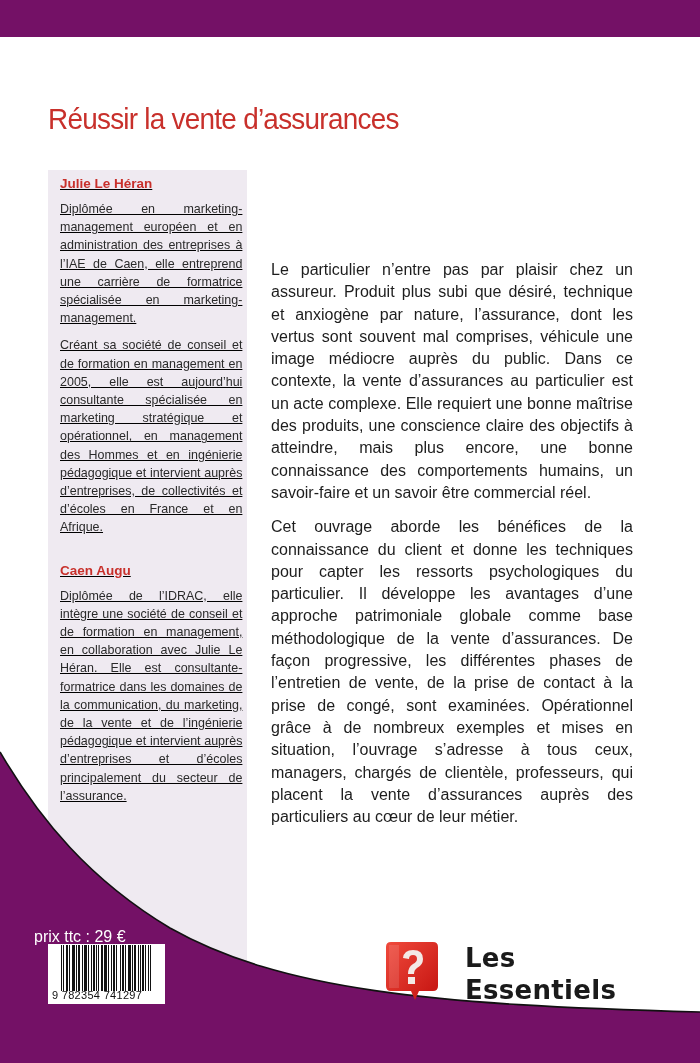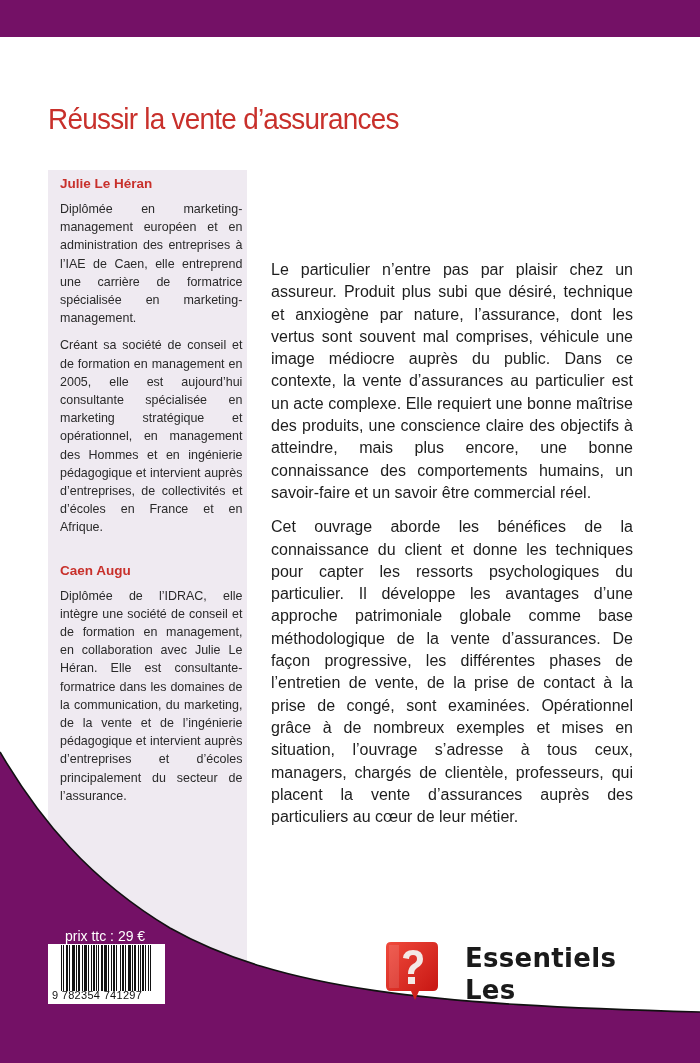--- a/index.html
+++ b/index.html
@@ -1,27 +1,27 @@
 <!DOCTYPE html>
 <html><head>
 <meta charset="utf-8">
 <style>
   html, body { margin: 0; padding: 0; }
   body { width: 700px; height: 1063px; position: relative; overflow: hidden; background: #ffffff; font-family: "Liberation Sans", sans-serif; }
   .topbar { position: absolute; left: 0; top: 0; width: 700px; height: 37px; background: #741166; }
   .title { position: absolute; left: 48px; top: 102px; font-size: 30px; color: #c8302b; font-weight: normal; letter-spacing: -0.8px; white-space: nowrap; transform: scaleX(0.93); transform-origin: left top; }
   .sidebar-box { position: absolute; left: 48px; top: 170px; width: 199px; height: 800px; background: #efeaf1; }
-  .sidebar { position: absolute; left: 60px; top: 176px; width: 182px; }
+  .sidebar { position: absolute; left: 60px; top: 176px; width: 182px; text-decoration: underline; }
   .author-name { color: #c8302b; font-weight: bold; font-size: 13.5px; margin: 0 0 9px 0; }
   .bio { font-size: 13px; line-height: 18.2px; color: #2a2a2a; text-align: justify; margin: 0 0 9px 0; transform: scaleX(0.96); transform-origin: left top; width: 190px; }
   .author2 { margin-top: 26px; }
   .main { position: absolute; left: 271px; top: 211px; width: 362px; margin-top: 48px; }
   .para { font-size: 16px; line-height: 22.3px; color: #1d1d1d; text-align: justify; margin: 0 0 12px 0; }
   .curve { position: absolute; left: 0; top: 0; width: 700px; height: 1063px; }
-  .price { position: absolute; left: 65px; top: 928px; font-size: 14px; color: #ffffff; }
+  .price { position: absolute; left: 34px; top: 928px; font-size: 16px; color: #ffffff; }
   .barcode { position: absolute; left: 48px; top: 944px; width: 117px; height: 60px; background: #ffffff; }
   .bars { position: absolute; left: 13px; top: 1px; width: 102px; height: 46px; display: flex; align-items: stretch; }
   .bars span { display: block; background: #111; height: 100%; }
   .isbn { position: absolute; left: 4px; top: 45px; font-size: 11px; letter-spacing: 0.3px; color: #111; font-family: "Liberation Sans", sans-serif; }
   .logo-icon { position: absolute; left: 385px; top: 940px; width: 54px; height: 62px; }
   .logo-text { position: absolute; left: 465px; top: 942px; font-family: "DejaVu Sans", sans-serif; font-weight: bold; font-size: 26px; line-height: 32px; color: #1a1a1a; letter-spacing: 0.3px; }
 </style>
 </head>
 <body>
 
@@ -131,15 +131,15 @@
       <stop offset="1" stop-color="#c4120f"></stop>
     </linearGradient>
   </defs>
   <path d="M6,2 H48 Q53,2 53,7 V46 Q53,51 48,51 H34 L30,60 L26,51 H6 Q1,51 1,46 V7 Q1,2 6,2 Z" fill="url(#lg)"></path>
   <rect x="4" y="5" width="10" height="43" fill="#ffffff" opacity="0.12"></rect>
   <path d="M18,18 Q19,10 28,10 Q38,10 38,19 Q38,25 32,28 Q29,30 29,34 H23 Q23,27 28,24 Q32,22 32,19 Q32,15 28,15 Q24,15 24,19 Z" fill="#f3e9e6"></path>
   <rect x="23" y="37" width="7" height="7" fill="#f3e9e6"></rect>
 </svg>
 
 <div class="logo-text">
+  <div>Les</div>
   <div>Essentiels</div>
-  <div>Les</div>
 </div>
 
 </body></html>

